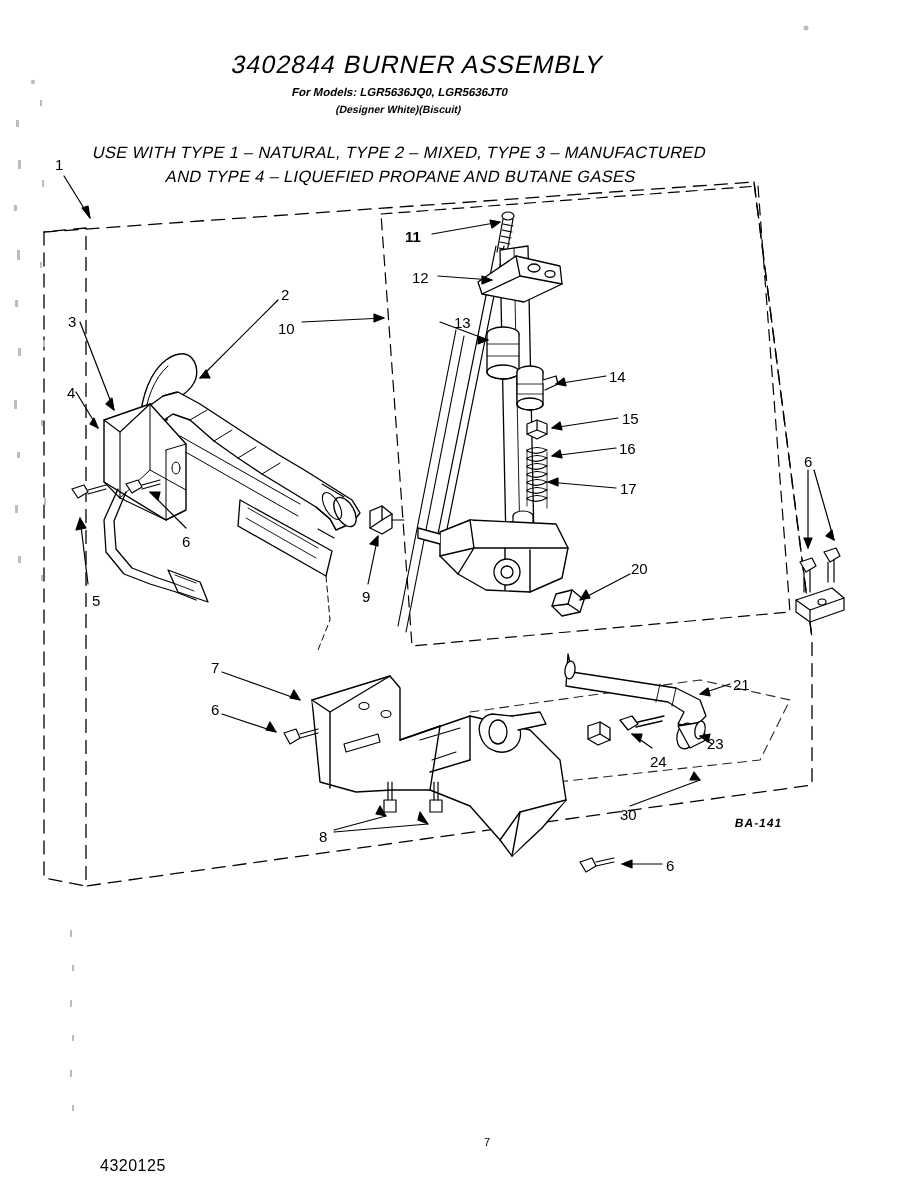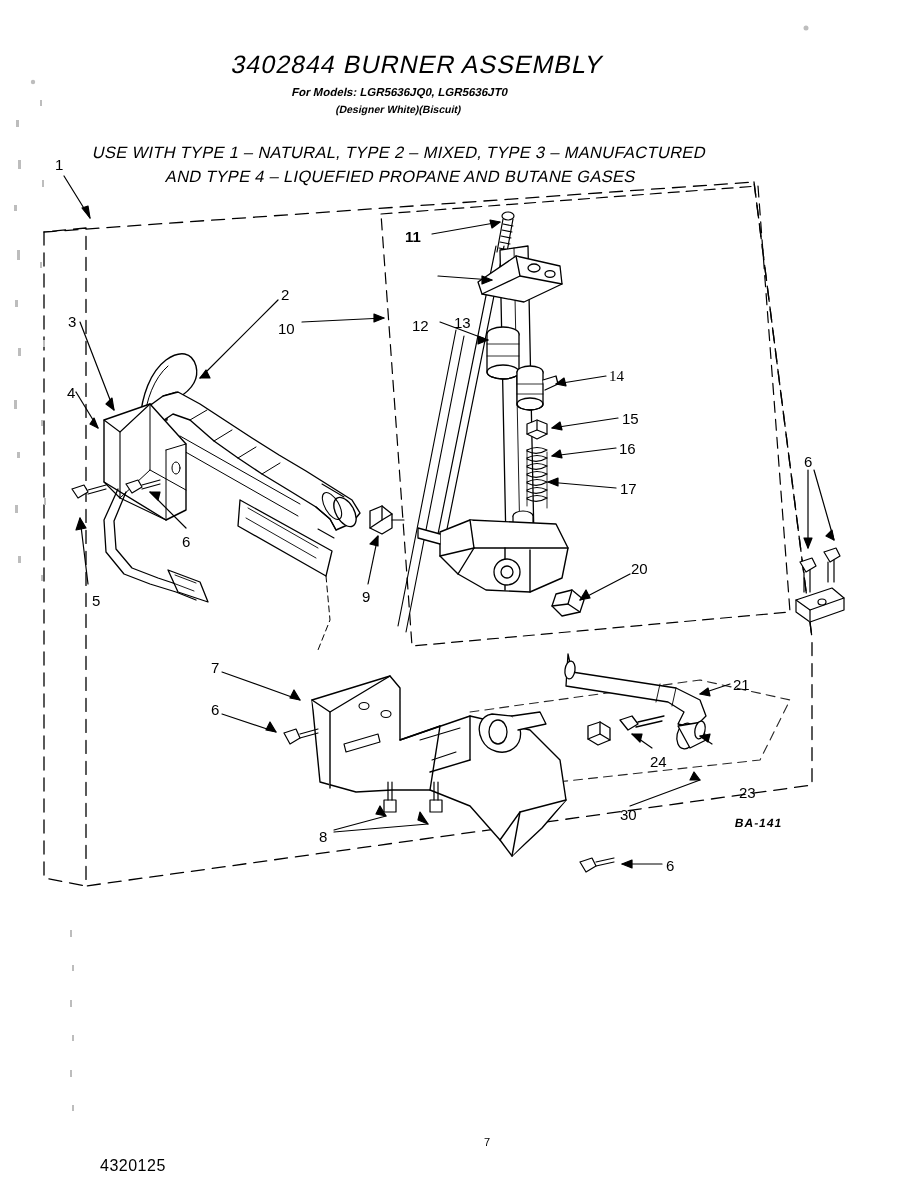--- a/index.html
+++ b/index.html
@@ -408,30 +408,30 @@
   <div class="abs callout" style="left:68px;  top:313px;">3</div>
   <div class="abs callout" style="left:67px;  top:384px;">4</div>
   <div class="abs callout" style="left:92px;  top:592px;">5</div>
   <div class="abs callout" style="left:182px; top:533px;">6</div>
   <div class="abs callout" style="left:211px; top:659px;">7</div>
   <div class="abs callout" style="left:211px; top:701px;">6</div>
   <div class="abs callout" style="left:319px; top:828px;">8</div>
   <div class="abs callout" style="left:362px; top:588px;">9</div>
   <div class="abs callout" style="left:278px; top:320px;text-align:center;">10</div>
   <div class="abs callout" style="left:405px; top:228px;font-weight:bold;">11</div>
-  <div class="abs callout" style="left:412px; top:269px;margin-top:48px;">12</div>
+  <div class="abs callout" style="left:412px; top:269px;">12</div>
   <div class="abs callout" style="left:414px; top:314px;margin-left:40px;">13</div>
-  <div class="abs callout" style="left:609px; top:368px;font-family:Liberation Serif, serif;">14</div>
+  <div class="abs callout" style="left:609px; top:368px;">14</div>
   <div class="abs callout" style="left:622px; top:410px;">15</div>
   <div class="abs callout" style="left:619px; top:440px;">16</div>
   <div class="abs callout" style="left:620px; top:480px;">17</div>
   <div class="abs callout" style="left:631px; top:560px;">20</div>
   <div class="abs callout" style="left:733px; top:676px;">21</div>
   <div class="abs callout" style="left:620px; top:806px;">30</div>
-  <div class="abs callout" style="left:707px; top:784px;margin-left:32px;">23</div>
+  <div class="abs callout" style="left:707px; top:735px;">23</div>
   <div class="abs callout" style="left:650px; top:753px;">24</div>
   <div class="abs callout" style="left:804px; top:453px;">6</div>
   <div class="abs callout" style="left:666px; top:857px;">6</div>
 
   <div class="abs sheetcode" style="left:735px; top:816px;">BA-141</div>
 
   <div class="abs pagenum" style="left:484px; top:1136px;">7</div>
   <div class="abs docnum" style="left:100px; top:1157px;">4320125</div>
 
   <svg class="edge-specks" viewBox="0 0 914 1200">

